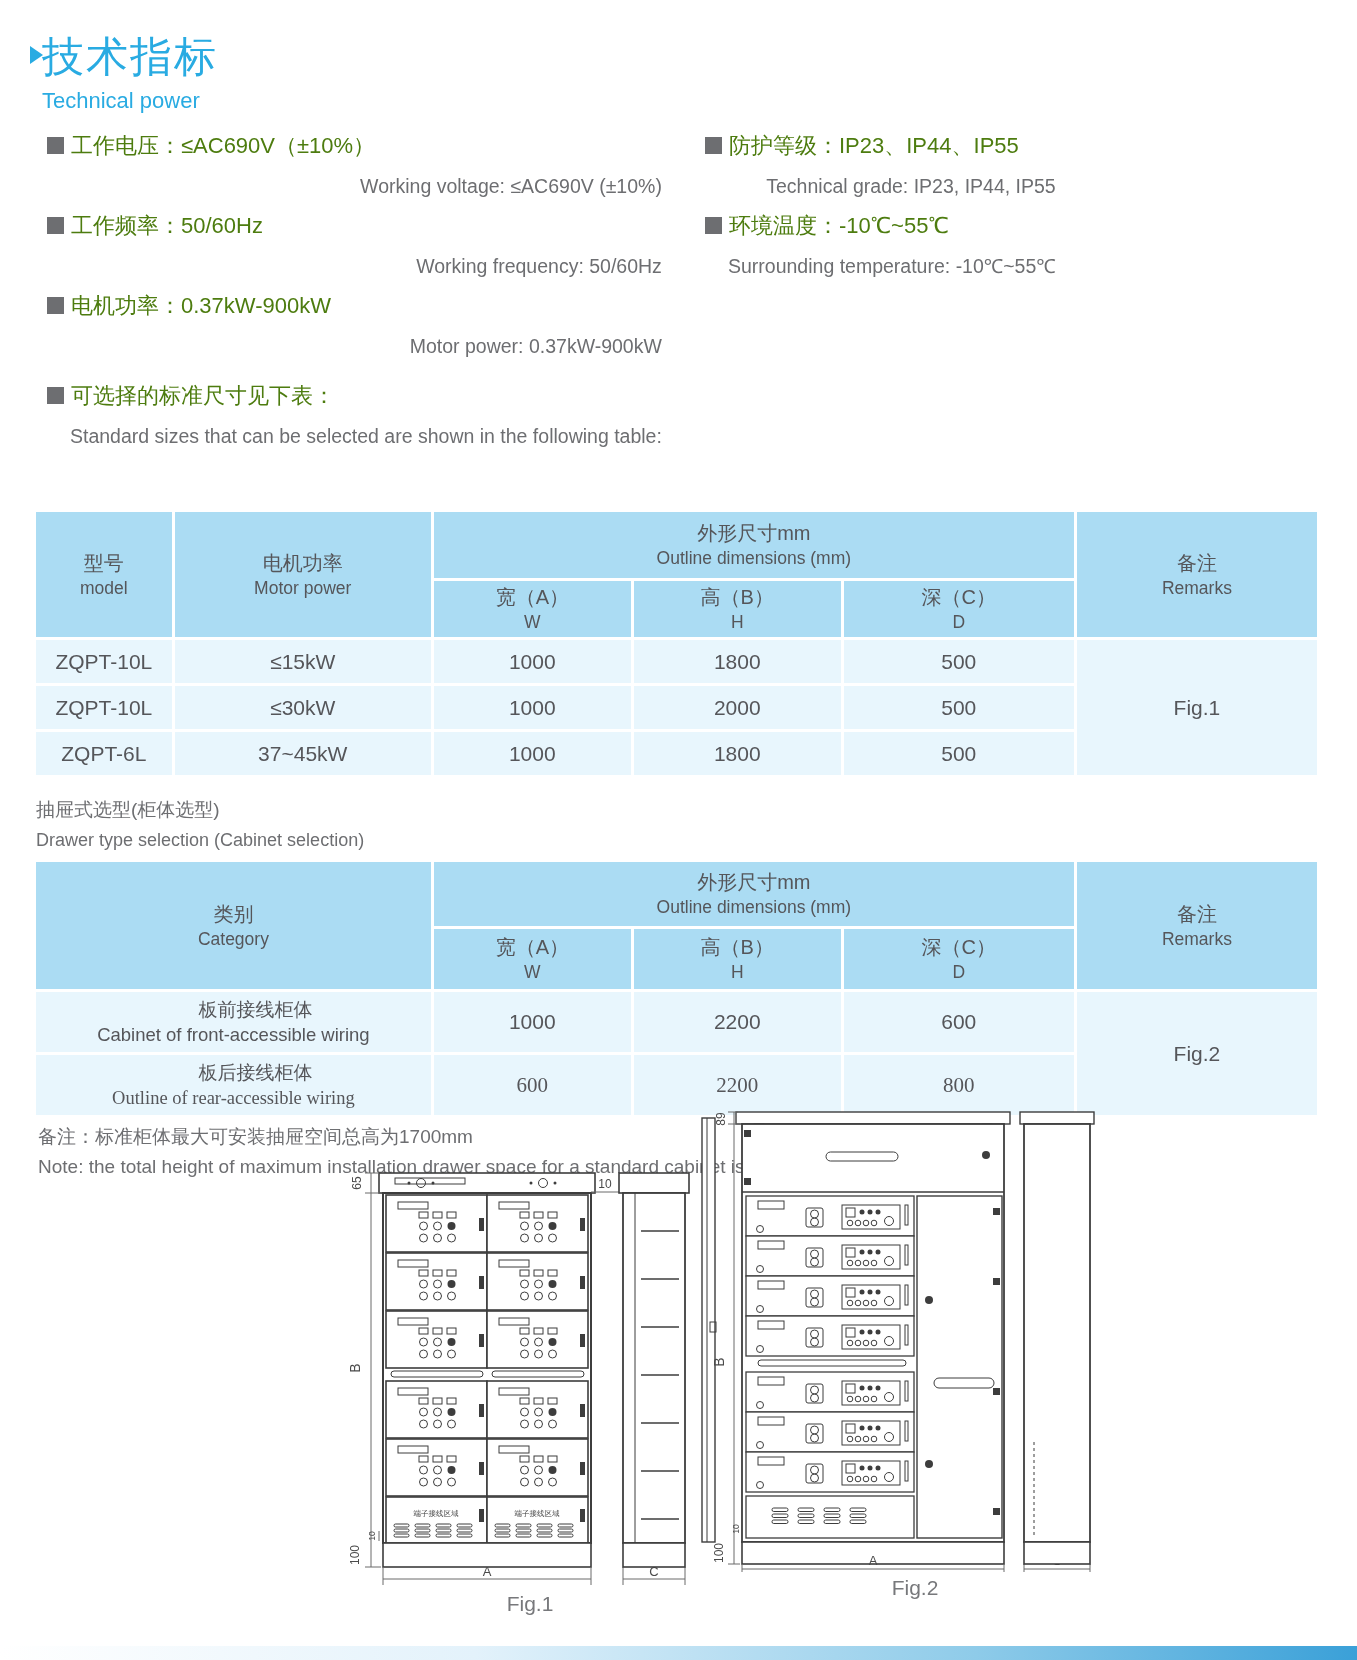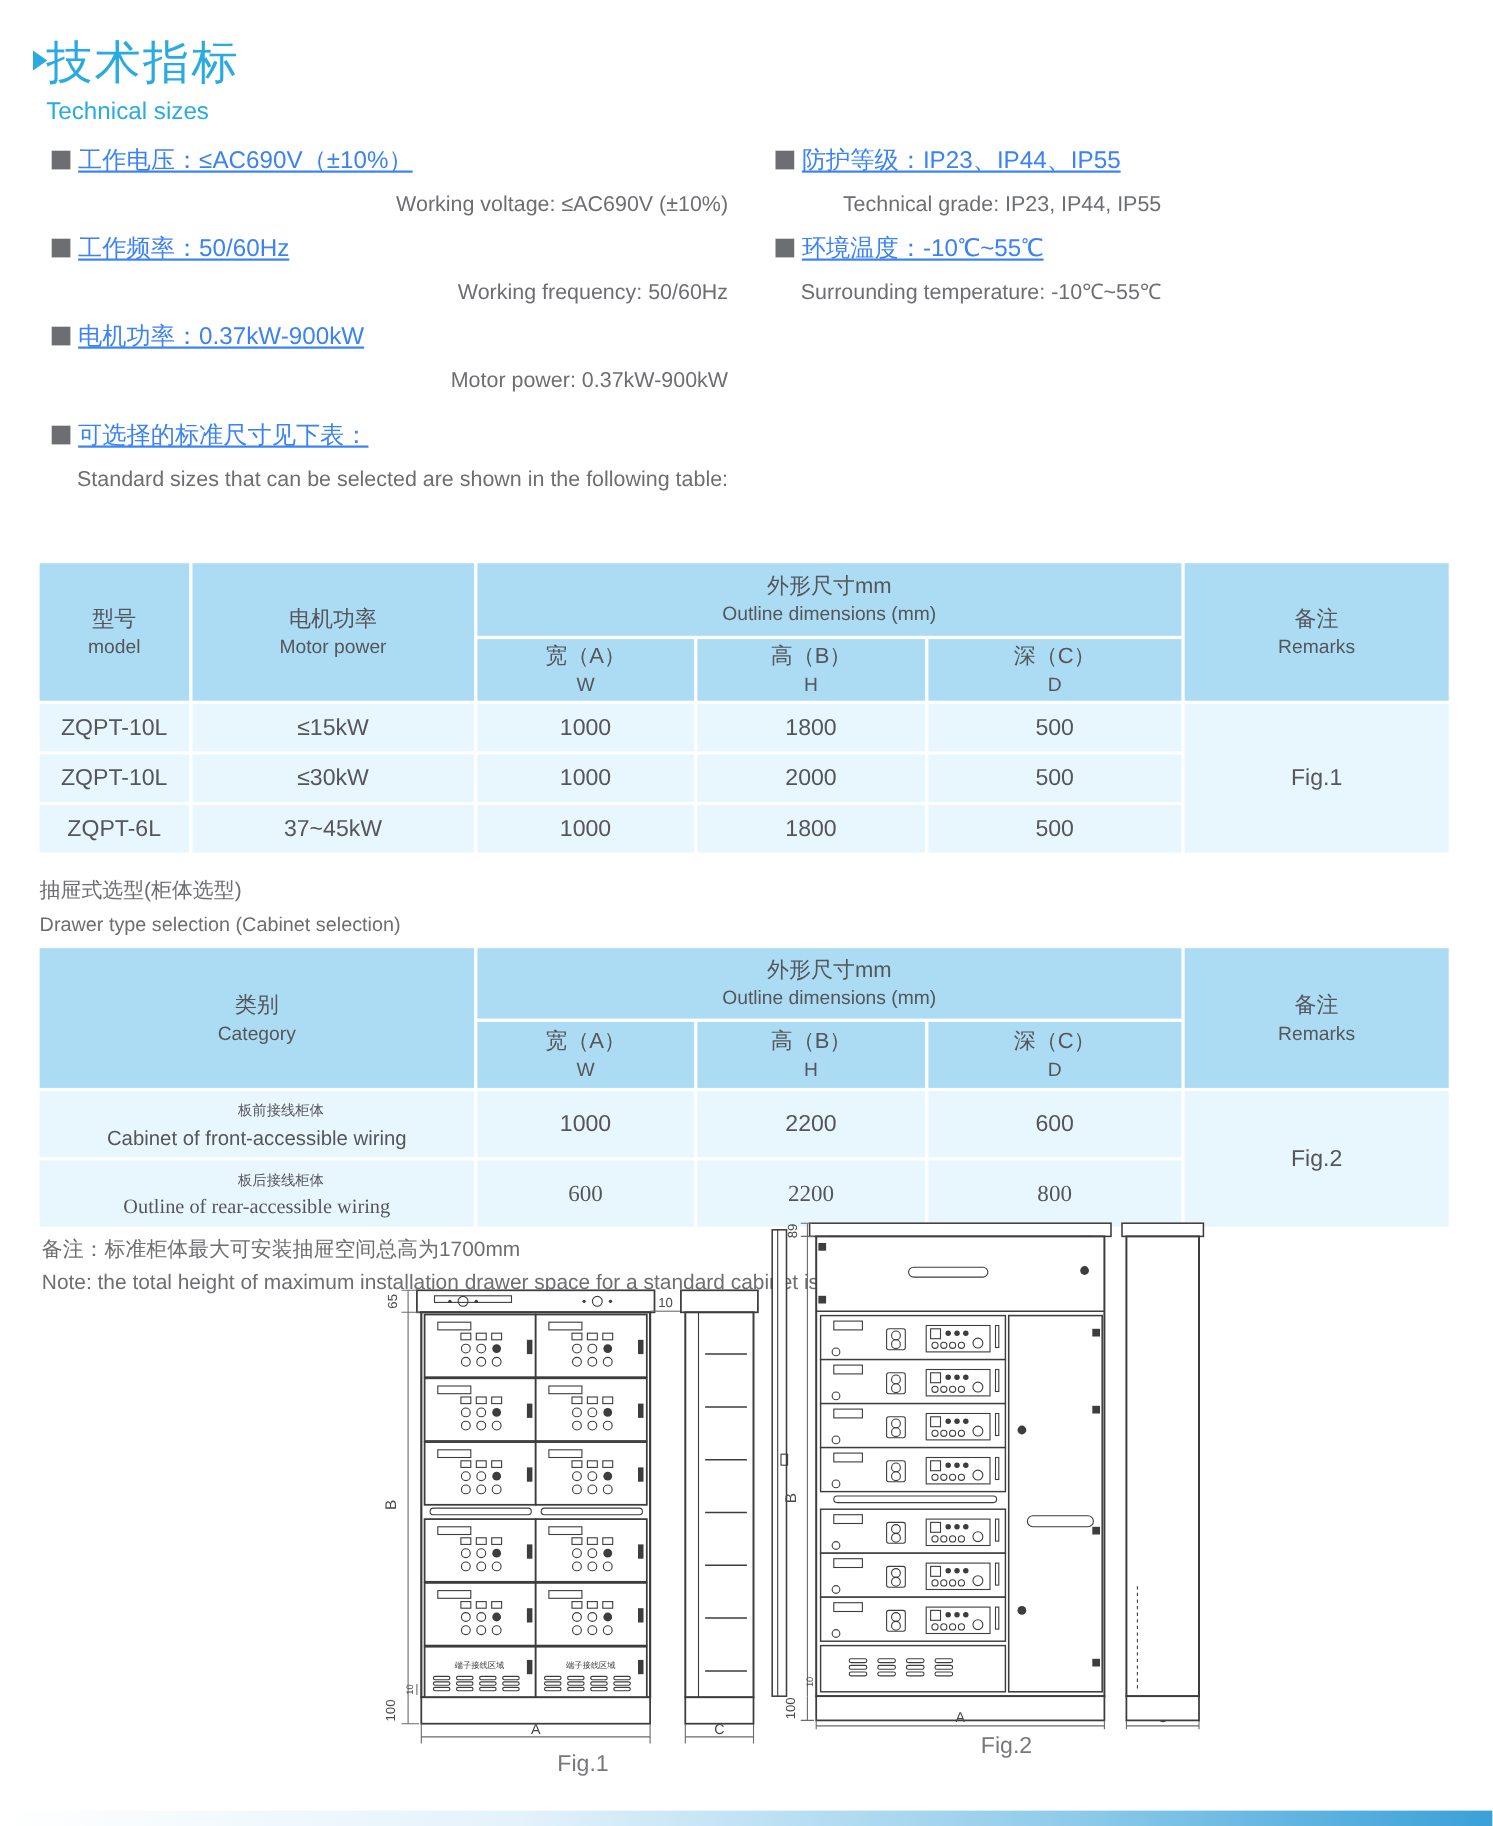--- a/index.html
+++ b/index.html
@@ -7,54 +7,54 @@
   body { font-family:"Liberation Sans", sans-serif; color:#6d6e71; }
   .page { position:relative; width:1357px; height:1660px; background:#ffffff; overflow:hidden; }
   .abs { position:absolute; }
 
   
   .title-arrow { width:0; height:0; border-left:13px solid #29abe2; border-top:9px solid transparent; border-bottom:9px solid transparent; }
   .title-cn { font-size:42px; color:#29abe2; letter-spacing:2px; line-height:1; }
   .title-en { font-size:22px; color:#29abe2; margin-top:10px; }
 
   
-  .spec-line { height:40px; line-height:40px; font-size:22px; color:#3b82f6; white-space:nowrap;text-decoration:underline; }
+  .spec-line { height:40px; line-height:40px; font-size:22px; color:#4d7c0f; white-space:nowrap; }
   .spec-line-en { height:40px; line-height:40px; font-size:19.5px; color:#6d6e71; padding-left:23px; white-space:nowrap;text-align:right; }
   .bullet { display:inline-block; width:17px; height:17px; background:#6d6e71; margin-right:7px; vertical-align:-1px; }
   .spec-gap { height:10px; }
 
   
   .cap-cn { font-size:19px; color:#6d6e71; line-height:30px; }
   .cap-en { font-size:18px; color:#6d6e71; line-height:30px; }
   .note-line { font-size:19px; color:#6d6e71; line-height:30px; }
 
   
   table.spec-table { border-collapse:separate; border-spacing:3px; table-layout:fixed; background:#ffffff; }
   .spec-table th, .spec-table td { text-align:center; vertical-align:middle; font-weight:normal; color:#55565a; }
   .spec-table th { background:#abdcf3; }
   .spec-table td { background:#e8f6fd; font-size:21px; }
   .spec-table .l1 { font-size:20px; line-height:26px; }
   .spec-table .l2 { font-size:17.5px; line-height:24px; }
-  .spec-table td .l1 { font-size:13px;padding-left:44px; }
+  .spec-table td .l1 { font-size:19px;padding-left:44px; }
   .spec-table td .l2 { font-size:18.5px; }
 
   .fig-caption { font-size:21px; color:#77787b; text-align:center; }
   .footer-bar { background:linear-gradient(to right,#ffffff 0%,#e3f2fb 35%,#8ecbe9 72%,#3aa0d8 100%); }
 
   svg text { font-family:"Liberation Sans", sans-serif; }
 </style>
 </head>
 <body>
 
 <div class="page">
 
   <div class="abs title-arrow" style="left:30px; top:46px;"></div>
   <div class="abs" style="left:42px; top:36px;">
     <div class="title-cn">技术指标</div>
-    <div class="title-en">Technical sizes</div>
+    <div class="title-en">Technical power</div>
   </div>
 
   <div class="abs" style="left:47px; top:126px;">
     <div class="spec-line"><span class="bullet"></span><span>工作电压：≤AC690V（±10%）</span></div>
     <div class="spec-line-en">Working voltage: ≤AC690V (±10%)</div>
     <div class="spec-line"><span class="bullet"></span><span>工作频率：50/60Hz</span></div>
     <div class="spec-line-en">Working frequency: 50/60Hz</div>
     <div class="spec-line"><span class="bullet"></span><span>电机功率：0.37kW-900kW</span></div>
     <div class="spec-line-en">Motor power: 0.37kW-900kW</div>
     <div class="spec-gap"></div>

